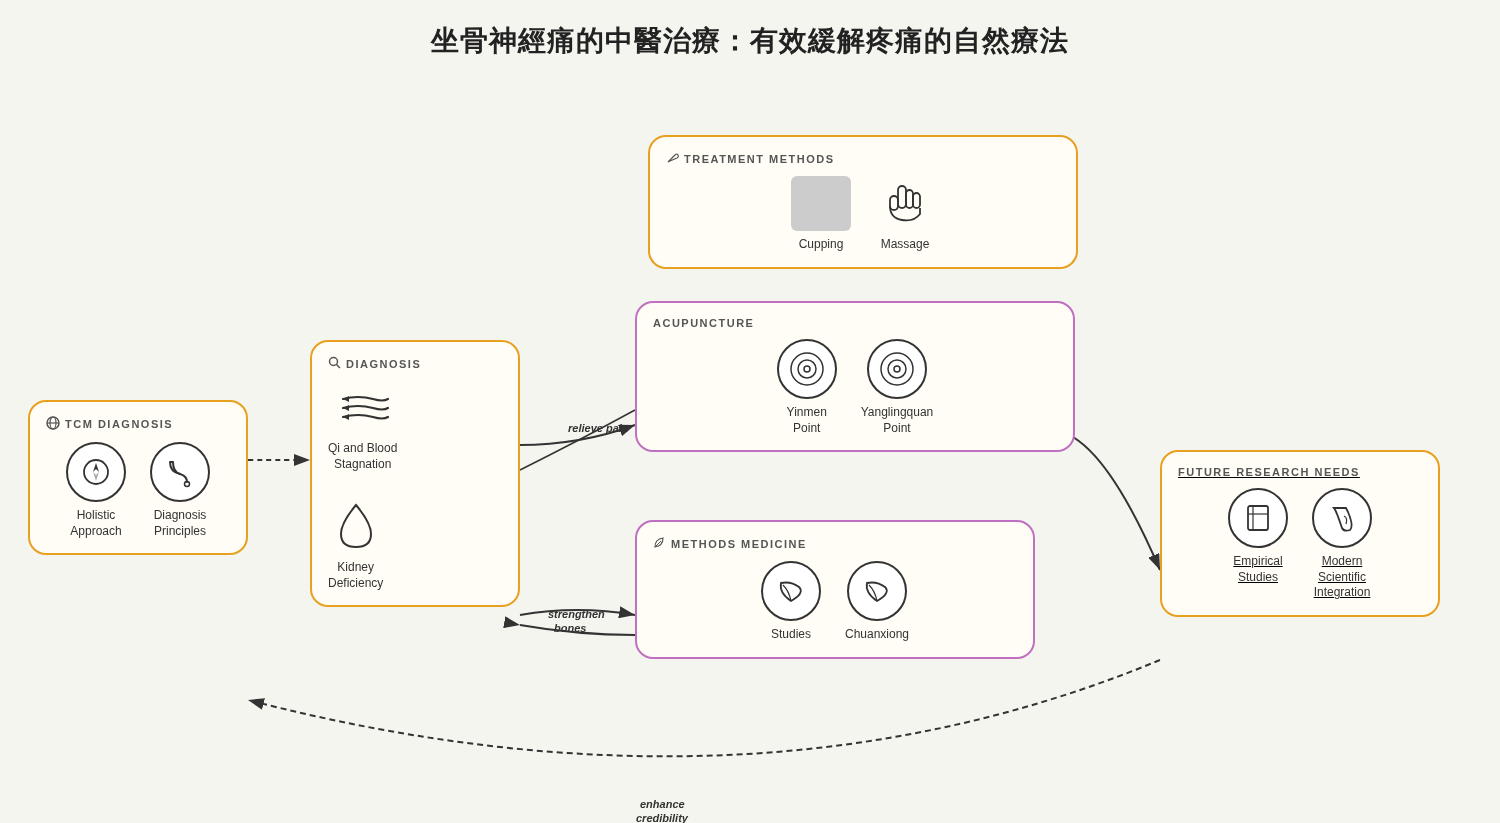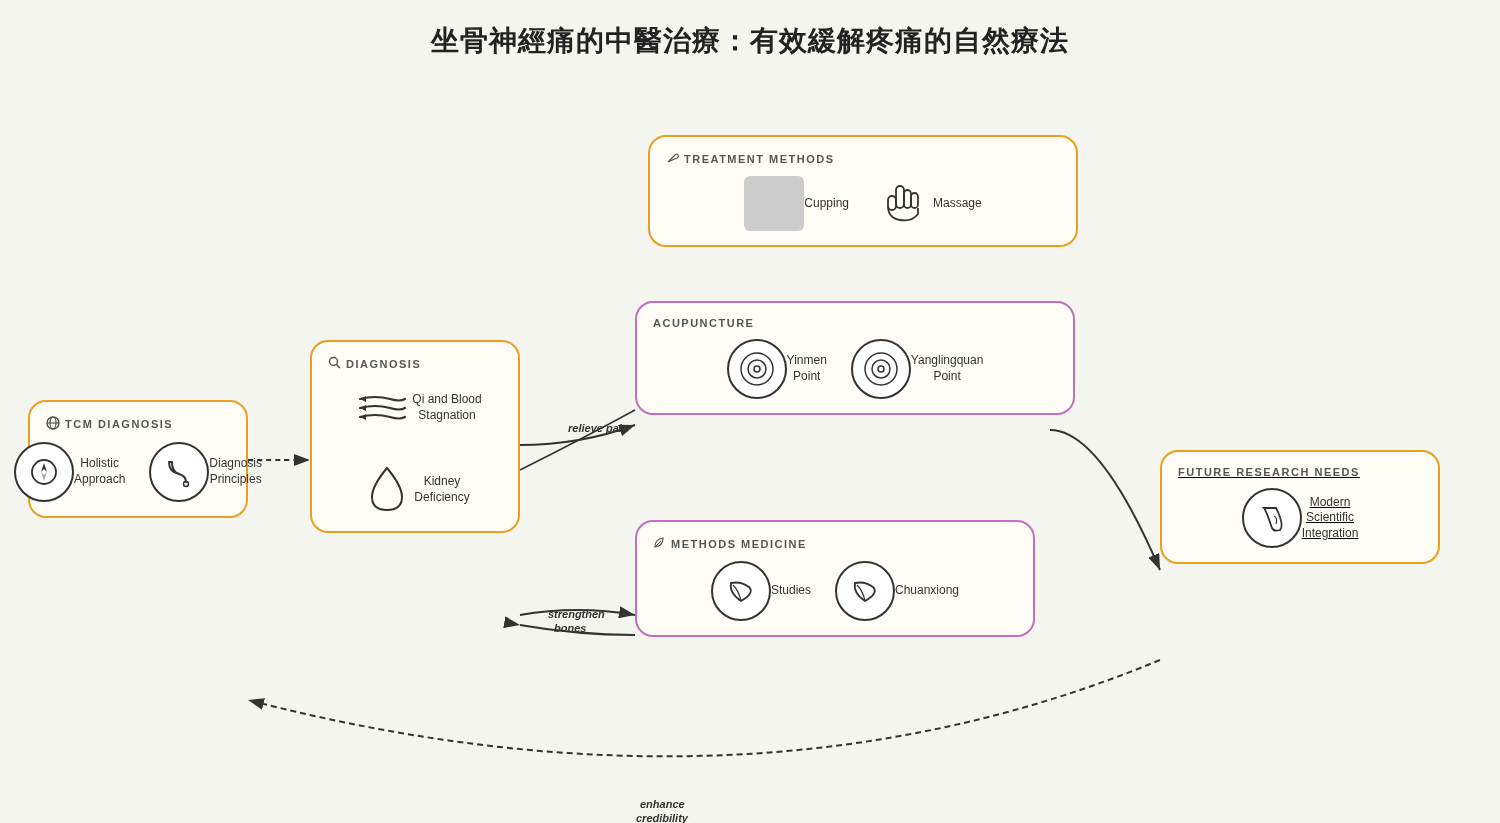--- a/index.html
+++ b/index.html
@@ -61,22 +61,23 @@
       border-radius: 50%;
       border: 2px solid #333;
       display: flex;
       align-items: center;
       justify-content: center;
       background: #fff;
     }
 
     .icon-item {
       display: flex;
-      flex-direction: row;
+      flex-direction: column;
       align-items: center;
+      gap: 6px;
     }
 
     .icon-label {
       font-size: 12px;
       color: #333;
       text-align: center;
       line-height: 1.3;
     }
 
     .icons-row {
@@ -233,21 +234,21 @@
   <div class="box box-orange" id="diagnosis-box">
     <div class="box-label">
       <span>
         <svg width="13" height="13" viewBox="0 0 13 13">
             <circle cx="5.5" cy="5.5" r="4" stroke="#555" stroke-width="1.5" fill="none"></circle>
             <line x1="8.5" y1="8.5" x2="12" y2="12" stroke="#555" stroke-width="1.5"></line>
           </svg>
       </span>
       <span>DIAGNOSIS</span>
     </div>
-    <div style="display:flex;flex-direction:column;gap:28px;align-items:center;margin-top:8px;">
+    <div style="display:flex;flex-direction:column;gap:28px;align-items:flex-start;margin-top:8px;">
       <div class="icon-item">
         <div style="width:64px;height:54px;display:flex;align-items:center;justify-content:center;">
 
           <svg width="60" height="50" viewBox="0 0 60 50">
             <path d="M10 16 Q25 12 40 16 Q50 19 55 16" stroke="#333" stroke-width="2.2" fill="none" stroke-linecap="round"></path>
             <path d="M10 25 Q25 21 40 25 Q50 28 55 25" stroke="#333" stroke-width="2.2" fill="none" stroke-linecap="round"></path>
             <path d="M10 34 Q25 30 40 34 Q50 37 55 34" stroke="#333" stroke-width="2.2" fill="none" stroke-linecap="round"></path>
 
             <polygon points="10,16 16,13 16,19" fill="#333"></polygon>
             <polygon points="10,25 16,22 16,28" fill="#333"></polygon>
@@ -362,20 +363,31 @@
 
   <div class="box box-orange" id="future-box">
     <div class="box-label">
       <span>FUTURE RESEARCH NEEDS</span>
     </div>
     <div class="icons-row">
       <div class="icon-item">
         <div class="icon-circle">
 
           <svg width="36" height="36" viewBox="0 0 36 36">
+            <rect x="8" y="6" width="20" height="24" rx="2" stroke="#333" stroke-width="1.8" fill="none"></rect>
+            <line x1="8" y1="14" x2="28" y2="14" stroke="#333" stroke-width="1.2"></line>
+            <line x1="13" y1="6" x2="13" y2="30" stroke="#333" stroke-width="1.2"></line>
+          </svg>
+        </div>
+        <div class="icon-label">Empirical<br>Studies</div>
+      </div>
+      <div class="icon-item">
+        <div class="icon-circle">
+
+          <svg width="36" height="36" viewBox="0 0 36 36">
             <path d="M10 8 Q12 10 18 28 Q20 32 26 30 Q30 26 24 12 L22 8Z" stroke="#333" stroke-width="1.8" fill="none"></path>
             <path d="M10 8 L22 8" stroke="#333" stroke-width="1.8"></path>
             <path d="M20 16 Q24 18 22 24" stroke="#333" stroke-width="1.2" fill="none"></path>
           </svg>
         </div>
         <div class="icon-label">Modern<br>Scientific<br>Integration</div>
       </div>
     </div>
   </div>
 

